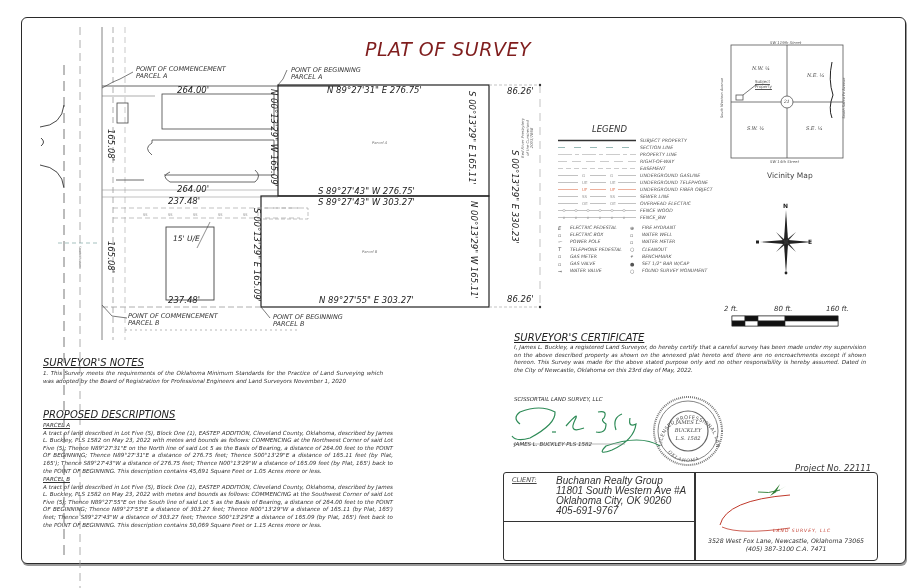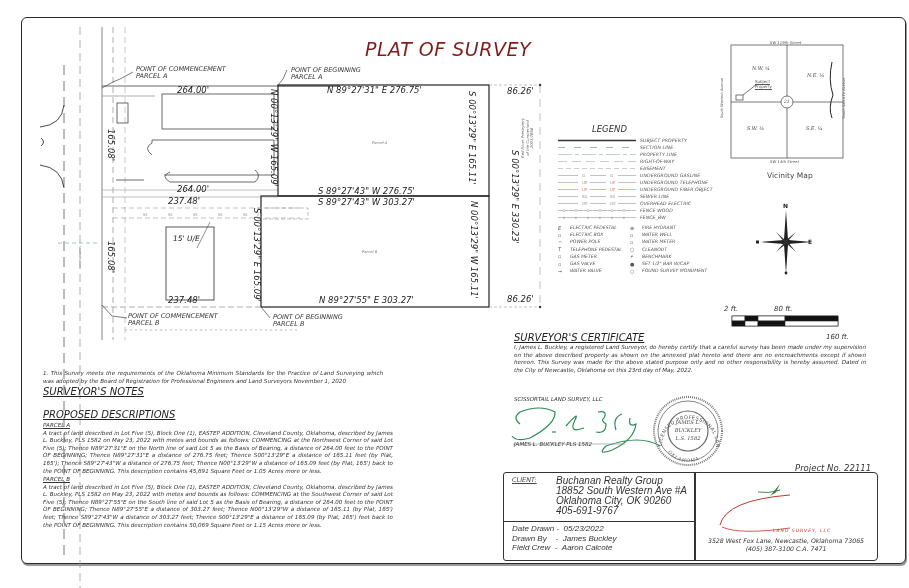--- a/index.html
+++ b/index.html
@@ -387,23 +387,23 @@
 <div class="abs" style="left:806px;top:125px;font-size:5px;color:#444;font-family:'DejaVu Serif',serif;font-style:italic;">S.E. ¼</div>
 <div class="abs" style="left:784px;top:99px;font-size:4.5px;color:#333;font-family:'DejaVu Serif',serif;font-style:italic;">21</div>
 <div class="abs" style="left:755px;top:80px;font-size:4px;color:#555;text-decoration:underline;width:24px;line-height:4.5px;">Subject Property</div>
 <div class="abs" style="left:767px;top:171px;font-size:7.5px;color:#444;">Vicinity Map</div>
 
 <div class="abs" style="left:783px;top:202px;font-size:6px;font-weight:bold;color:#222;">N</div>
 <div class="abs" style="left:808px;top:238px;font-size:6px;font-weight:bold;color:#222;">E</div>
 
 <div class="abs scale-lbl" style="left:724px;top:305px;">2 ft.</div>
 <div class="abs scale-lbl" style="left:774px;top:305px;">80 ft.</div>
-<div class="abs scale-lbl" style="left:826px;top:305px;margin-top:28px;">160 ft.</div>
-
-<div class="abs sec-head" style="left:43px;top:357px;margin-top:29px;">SURVEYOR'S NOTES</div>
+<div class="abs scale-lbl" style="left:826px;top:305px;">160 ft.</div>
+
+<div class="abs sec-head" style="left:43px;top:357px;">SURVEYOR'S NOTES</div>
 <div class="abs para" style="left:43px;top:370px;width:340px;">1.      This Survey meets the requirements of the Oklahoma Minimum Standards for the Practice of Land Surveying which was adopted by the Board of Registration for Professional Engineers and Land Surveyors November 1, 2020</div>
 
 <div class="abs sec-head" style="left:43px;top:409px;">PROPOSED DESCRIPTIONS</div>
 <div class="abs" style="left:43px;top:422px;width:350px;">
   <div class="para" style="text-decoration:underline;">PARCEL A</div>
   <div class="para">A tract of land described in Lot Five (5), Block One (1), EASTEP ADDITION, Cleveland County, Oklahoma, described by James L. Buckley, PLS 1582 on May 23, 2022 with metes and bounds as follows:  COMMENCING at the Northwest Corner of said Lot Five (5); Thence N89°27'31"E on the North line of said Lot 5 as the Basis of Bearing, a distance of 264.00 feet to the POINT OF BEGINNING;  Thence N89°27'31"E a distance of 276.75 feet; Thence S00°13'29"E a distance of 165.11 feet (by Plat, 165'); Thence S89°27'43"W a distance of 276.75 feet; Thence N00°13'29"W a distance of 165.09 feet (by Plat, 165') back to the POINT OF BEGINNING. This description contains 45,691 Square Feet or 1.05 Acres more or less.</div>
 </div>
 <div class="abs" style="left:43px;top:476px;width:350px;">
   <div class="para" style="text-decoration:underline;">PARCEL B</div>
   <div class="para">A tract of land described in Lot Five (5), Block One (1), EASTEP ADDITION, Cleveland County, Oklahoma, described by James L. Buckley, PLS 1582 on May 23, 2022 with metes and bounds as follows:  COMMENCING at the Southwest Corner of said Lot Five (5); Thence N89°27'55"E on the South line of said Lot 5 as the Basis of Bearing, a distance of 264.00 feet to the POINT OF BEGINNING; Thence N89°27'55"E a distance of 303.27 feet; Thence N00°13'29"W a distance of 165.11 (by Plat, 165') feet; Thence S89°27'43"W a distance of 303.27 feet; Thence S00°13'29"E a distance of 165.09 (by Plat, 165') feet back to the POINT OF BEGINNING. This description contains 50,069 Square Feet or 1.15 Acres more or less.</div>
@@ -427,30 +427,25 @@
   <text font-size="5" fill="#555" font-family="DejaVu Sans, sans-serif" letter-spacing="0.4"><textPath href="#ringTop">LICENSED PROFESSIONAL LAND SURVEYOR</textPath></text>
   <text font-size="4.5" fill="#555" font-family="DejaVu Serif, serif" font-style="italic" letter-spacing="0.8"><textPath href="#ringBot">OKLAHOMA</textPath></text>
 </svg>
 
 <div class="abs" style="left:795px;top:463px;font-size:8.5px;font-style:italic;color:#333;">Project No. 22111</div>
 
 <div class="abs client-box">
   <div class="abs client-lbl" style="left:8px;top:3px;">CLIENT:</div>
   <div class="abs" style="left:52px;top:3px;">
     <div class="client-val">Buchanan Realty Group</div>
-    <div class="client-val">18852 South Western Ave #A</div>
+    <div class="client-val">11801 South Western Ave #A</div>
     <div class="client-val">Oklahoma City, OK 90260</div>
     <div class="client-val">405-691-9767</div>
   </div>
   <div class="abs" style="left:0;top:48px;width:191px;border-top:1px solid #333;"></div>
-  <div class="abs" style="left:8px;top:51px;">
-    <div class="meta"><span>Date Drawn</span> - &nbsp;<span>05/23/2022</span></div>
-    <div class="meta"><span>Drawn By</span>&nbsp;&nbsp;&nbsp;&nbsp;- &nbsp;<span>James Buckley</span></div>
-    <div class="meta"><span>Field Crew</span>&nbsp;&nbsp;- &nbsp;<span>Aaron Calcote</span></div>
-  </div>
 </div>
 
 <div class="abs logo-box">
   <div class="abs" style="left:78px;top:55px;font-size:4.5px;font-style:italic;color:#c0392b;letter-spacing:1px;">LAND SURVEY, LLC</div>
   <div class="abs addr" style="left:0;top:64px;width:182px;">
     <div>3528 West Fox Lane, Newcastle, Oklahoma 73065</div>
     <div>(405) 387-3100  C.A. 7471</div>
   </div>
 </div>
 

